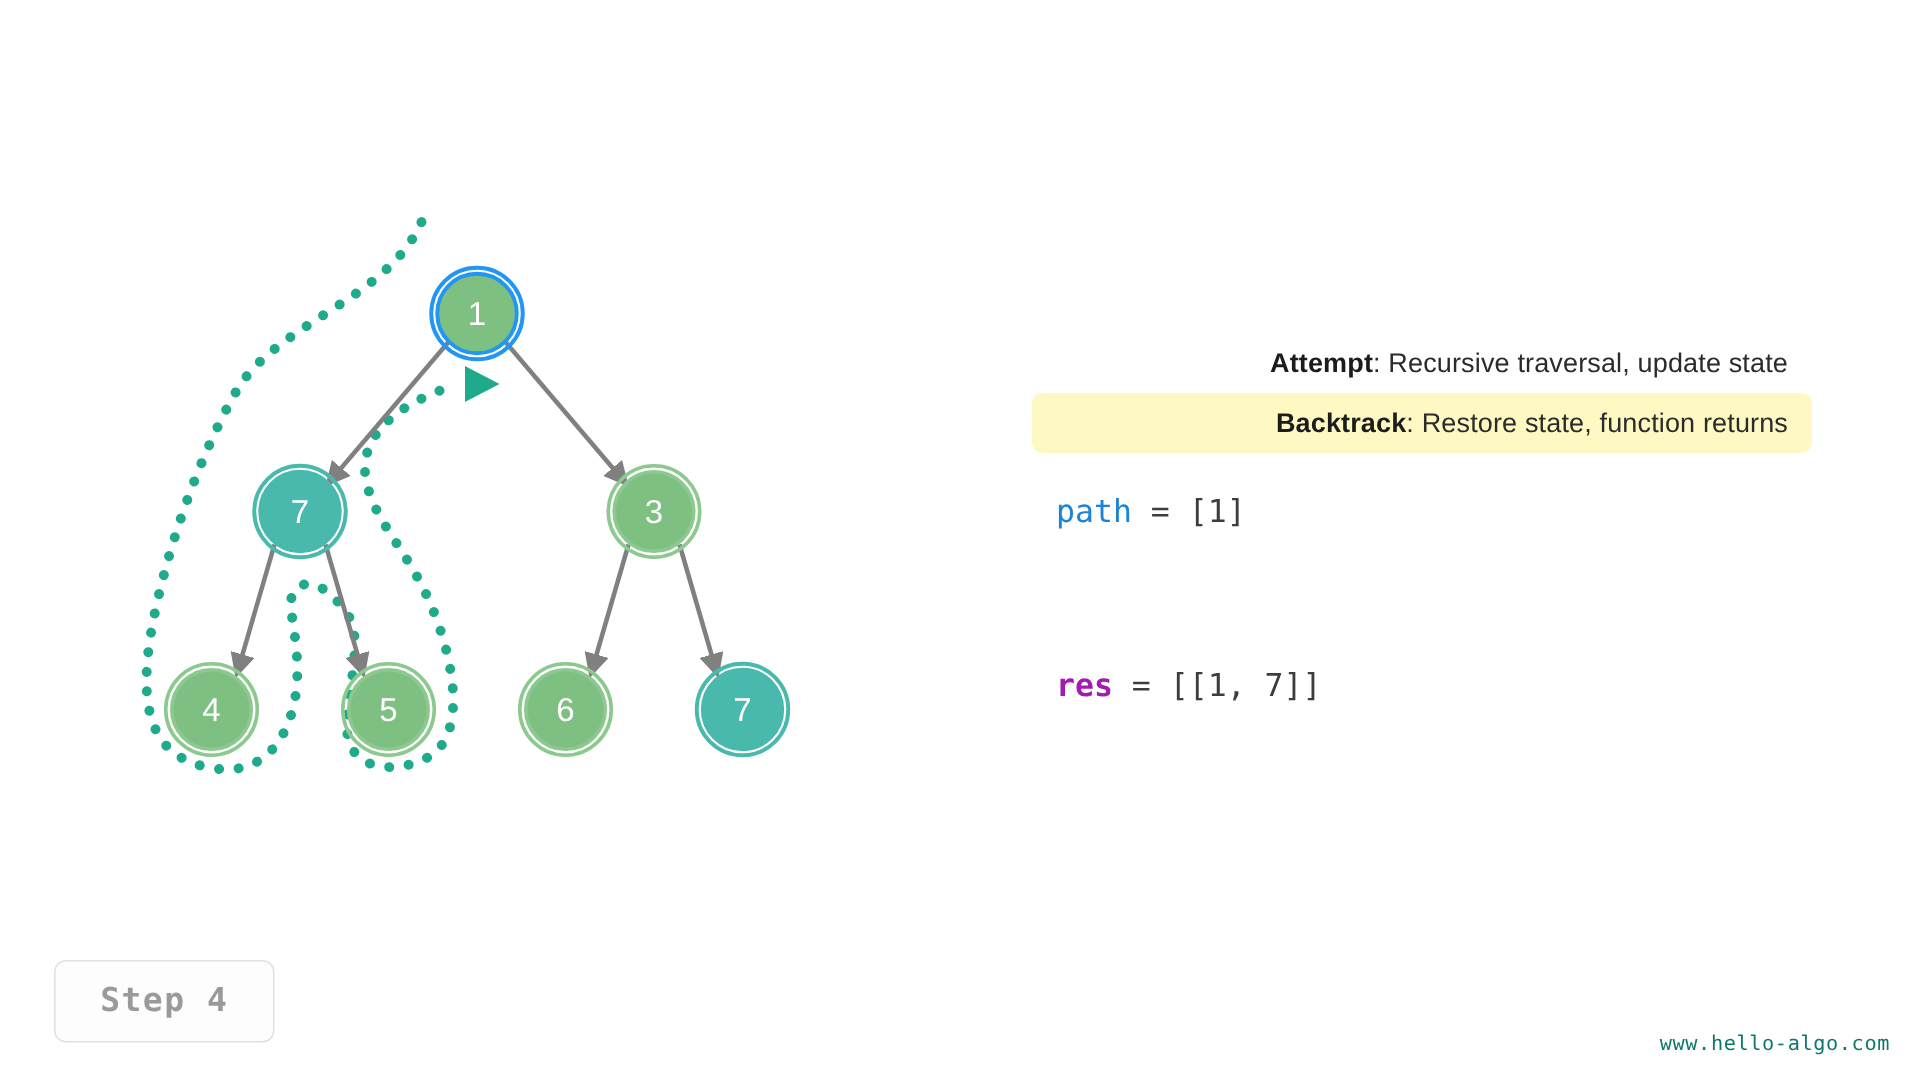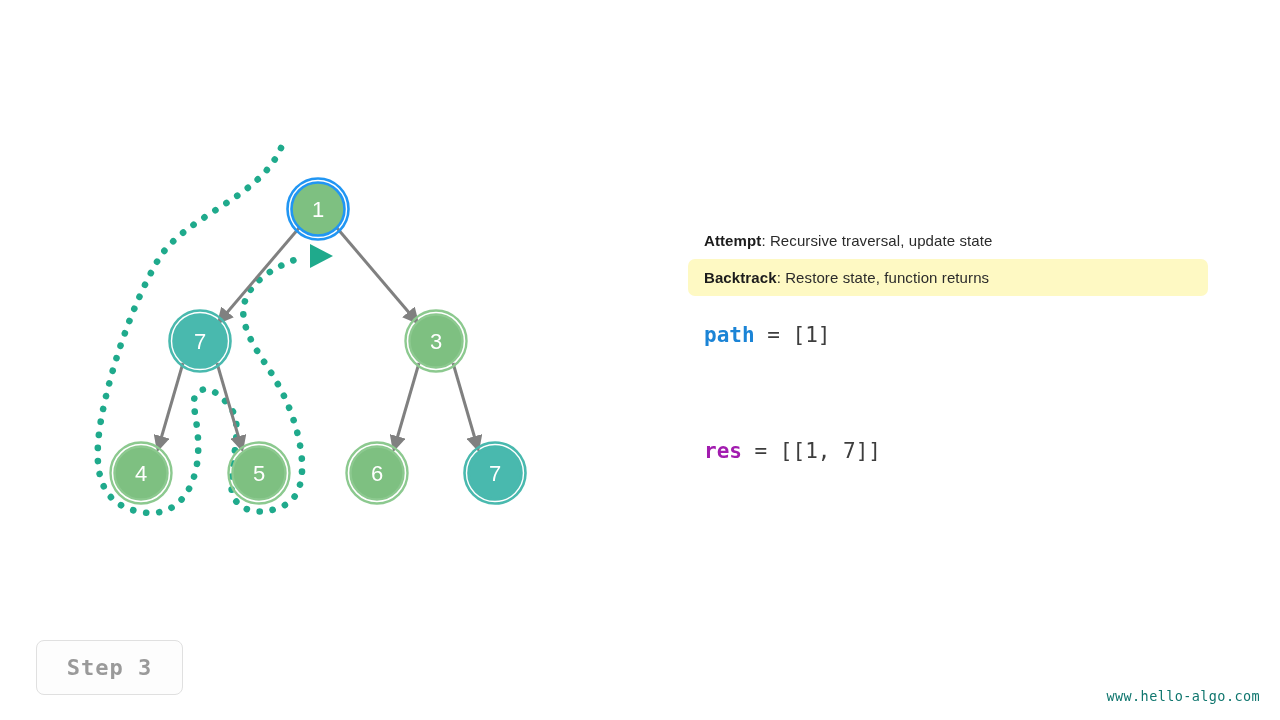--- a/index.html
+++ b/index.html
@@ -26,48 +26,49 @@
 
   
   .panel {
     position: absolute;
     left: 688px;
     top: 222px;
     width: 520px;
   }
 
   .legend-line {
-    font-size: 15px;
+    font-size: 18px;
     color: #2b2b2b;
     line-height: 1.0;
     padding: 11px 16px;
     border-radius: 7px;
     white-space: nowrap;
     letter-spacing: 0.1px;
+    text-align: right;
   }
   .legend-line .lead {
     font-weight: bold;
     color: #1c1c1c;
   }
   .legend-line.highlight {
     background: #fef9c3;
   }
 
   .code-block {
     margin-top: 10px;
     font-family: "DejaVu Sans Mono", "Liberation Mono", monospace;
     font-size: 21px;
     line-height: 1.0;
     color: #3b3b3b;
     padding-left: 16px;
     letter-spacing: 0px;
   }
   .code-row { height: 58px; display: flex; align-items: center; }
   .code-row.spacer { height: 58px; }
-  .var-path { color: #1b84d6; font-weight: bold; }
+  .var-path { color: #1b84d6; font-weight: normal; }
   .var-res  { color: #a21caf; font-weight: bold; }
   .code-rest { color: #3d3d3d; white-space: pre; }
 
   
   .step-badge {
     position: absolute;
     left: 36px;
     top: 640px;
     width: 145px;
     height: 53px;
@@ -200,15 +201,15 @@
         <span class="code-rest"> = [1]</span>
     </div>
     <div class="code-row spacer"></div>
     <div class="code-row">
       <span class="var-res">res</span>
         <span class="code-rest"> = [[1, 7]]</span>
     </div>
   </div>
 </div>
 
-<div class="step-badge">Step 3</div>
+<div class="step-badge">Step 4</div>
 
 <div class="watermark">www.hello-algo.com</div>
 
 </body></html>

